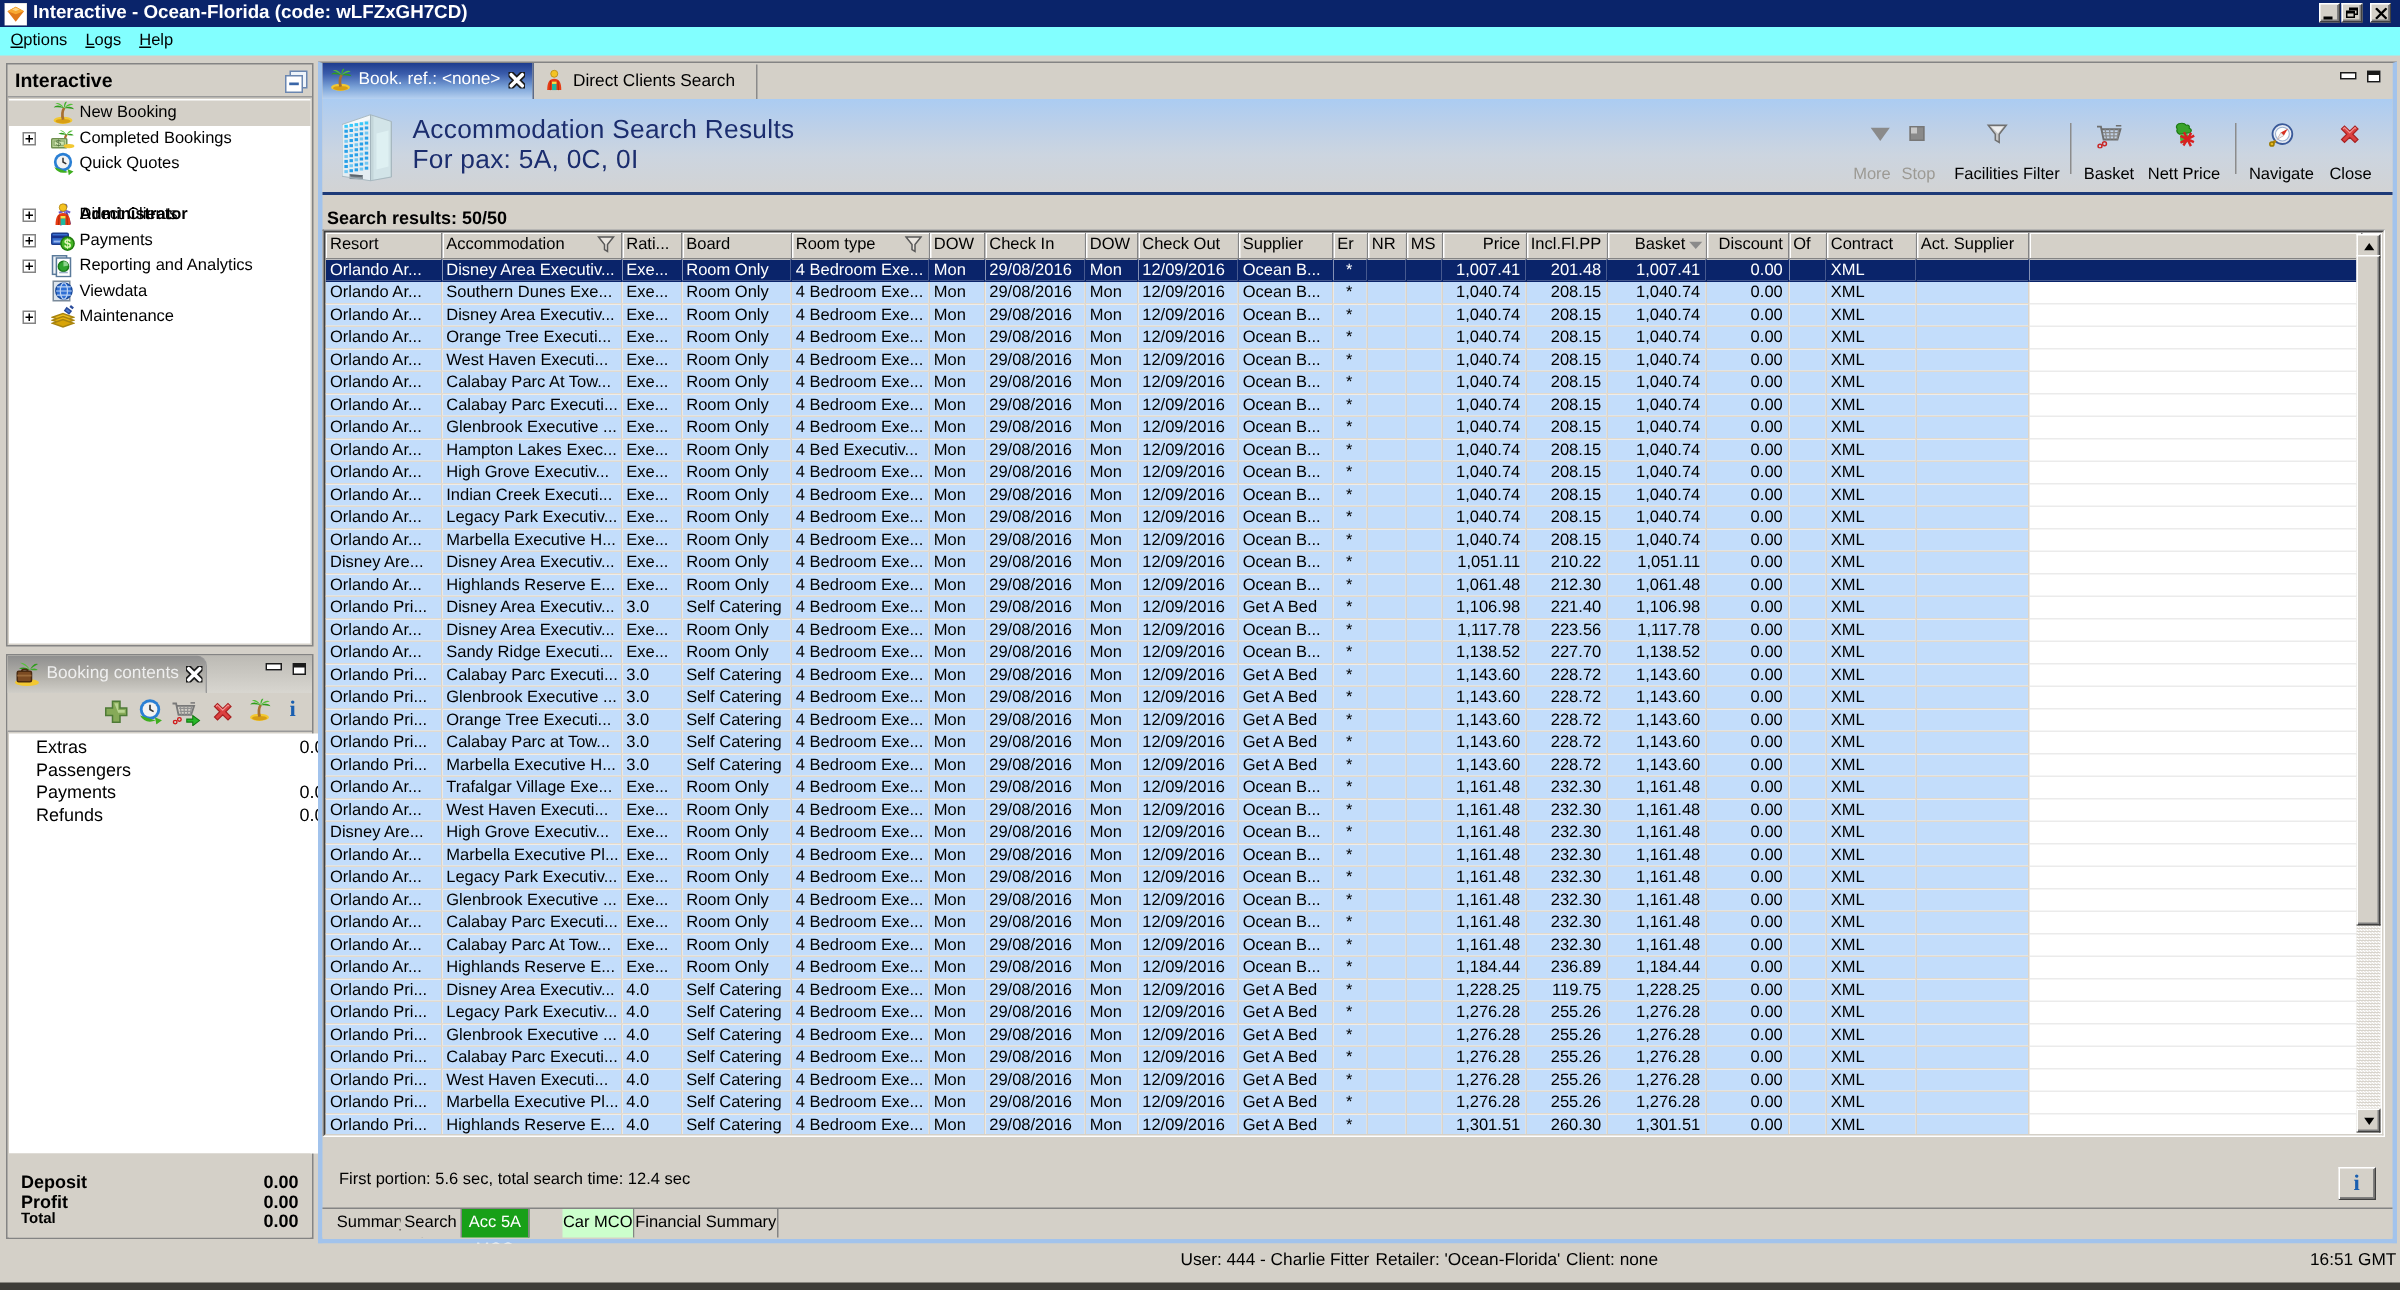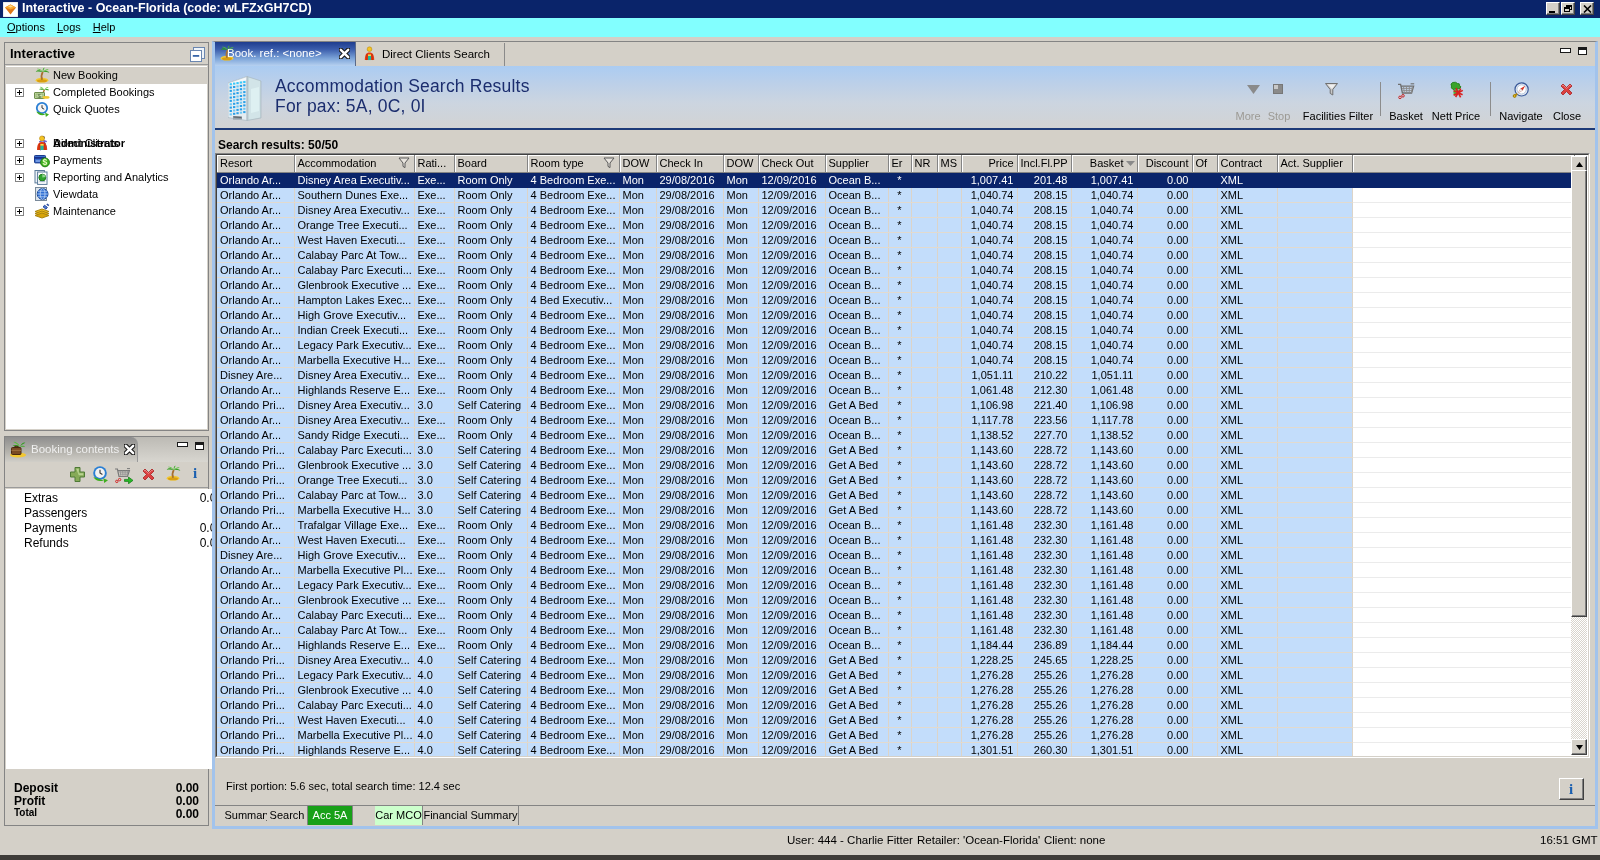--- a/index.html
+++ b/index.html
@@ -258,21 +258,21 @@
         <svg width="16" height="16" viewBox="0 0 16 16" style="position:absolute;left:4px;top:3px">
 <ellipse cx="8" cy="13.2" rx="6.3" ry="2.4" fill="#f2c832"></ellipse>
 <ellipse cx="8" cy="13.8" rx="5" ry="1.5" fill="#d89e14"></ellipse>
 <path d="M8.1 12.8 C7.2 9.8 7.4 7.2 8.8 4.9" stroke="#a87030" stroke-width="1.8" fill="none"></path>
 <path d="M8.8 5.1 C5.7 2.5 2.9 3 1.8 4.7 C4.6 4.3 6.8 4.6 8.8 5.1Z" fill="#2f9c1c"></path>
 <path d="M8.8 5.1 C6.8 1.7 4.2 1.2 2.9 2 C5.5 2.7 7.2 3.7 8.8 5.1Z" fill="#54c238"></path>
 <path d="M8.8 5.1 C8.3 1.6 9.7 0.5 10.6 0.8 C9.8 2.1 9.5 3.5 8.8 5.1Z" fill="#3fb02a"></path>
 <path d="M8.8 5.1 C11.1 1.9 13.7 1.7 14.8 2.7 C12.2 3.2 10.5 4.1 8.8 5.1Z" fill="#54c238"></path>
 <path d="M8.8 5.1 C12 3.3 14.6 4.2 15.3 5.8 C12.5 5 10.7 5.1 8.8 5.1Z" fill="#2f9c1c"></path>
 </svg>
-        <span style="position:absolute;left:12px;top:0">Book. ref.: &lt;none&gt;</span>
+        <span style="position:absolute;left:24px;top:0">Book. ref.: &lt;none&gt;</span>
         <svg width="11" height="11" viewBox="0 0 11 11" style="position:absolute;left:124px;top:6px">
 <path d="M1.5 1.5 L9.5 9.5 M9.5 1.5 L1.5 9.5" stroke="#1a1a1a" stroke-width="4.6" stroke-linecap="round"></path>
 <path d="M1.8 1.8 L9.2 9.2 M9.2 1.8 L1.8 9.2" stroke="#ffffff" stroke-width="2.4" stroke-linecap="round"></path>
 </svg>
       </div>
       <div class="tab-inactive">
         <svg width="15" height="15" viewBox="0 0 16 16" style="position:absolute;left:6px;top:3px">
 <circle cx="8" cy="3.4" r="2.5" fill="#f4c322" stroke="#b88a10" stroke-width="0.6"></circle>
 <path d="M3 15 C3 9.6 4.6 7 8 7 C11.4 7 13 9.6 13 15 Z" fill="#e63c14"></path>
 <path d="M5.4 8.4 L5 15 M10.6 8.4 L11 15" stroke="#b82a0a" stroke-width="0.8"></path>
@@ -1209,21 +1209,21 @@
               <td>4 Bedroom Exe...</td>
               <td>Mon</td>
               <td>29/08/2016</td>
               <td>Mon</td>
               <td>12/09/2016</td>
               <td>Get A Bed</td>
               <td style="text-align:center">*</td>
               <td></td>
               <td></td>
               <td class="num">1,228.25</td>
-              <td class="num">245.65</td>
+              <td class="num">119.75</td>
               <td class="num">1,228.25</td>
               <td class="num">0.00</td>
               <td></td>
               <td>XML</td>
               <td></td>
               <td class="fill"></td>
             </tr>
             <tr>
               <td>Orlando Pri...</td>
               <td>Legacy Park Executiv...</td>

